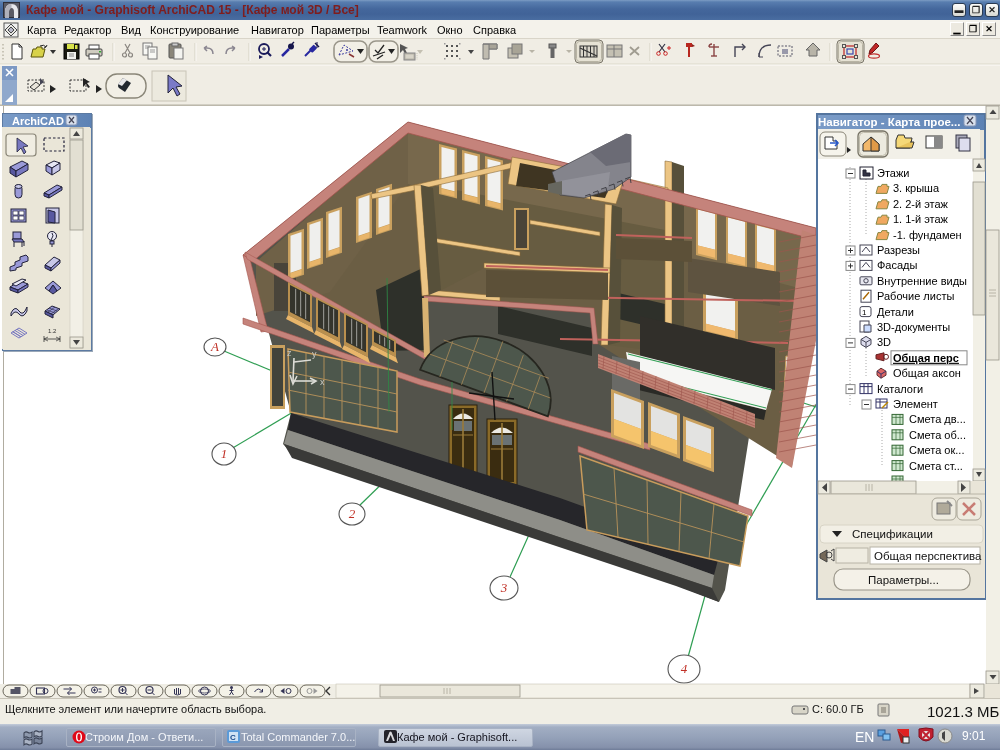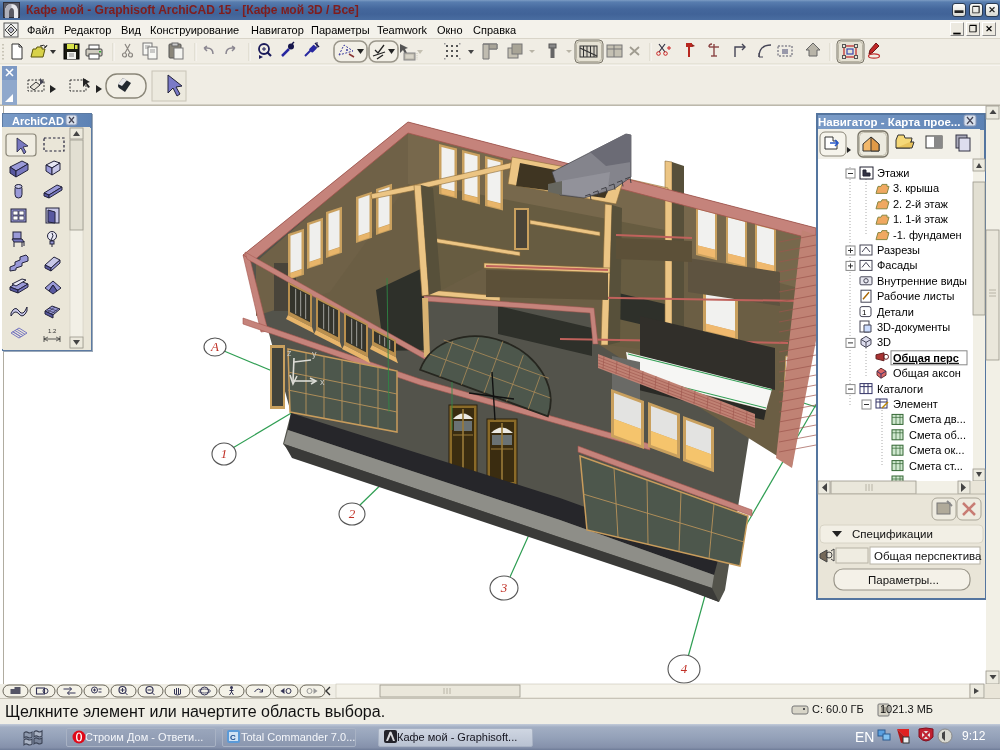--- a/index.html
+++ b/index.html
@@ -37,21 +37,21 @@
 <div class="abs wbtn" style="left:952px">▬</div>
 <div class="abs wbtn" style="left:969px">❐</div>
 <div class="abs wbtn" style="left:985px">✕</div>
 
 <div class="abs" id="menubar"></div>
 <svg class="abs" style="left:3px;top:22px" width="16" height="16" viewBox="0 0 16 16">
  <rect x="1" y="1" width="14" height="14" fill="#f0f0ee" stroke="#555"></rect>
  <path d="M8 2 L14 8 L8 14 L2 8 Z" fill="#e8e8e4" stroke="#444"></path>
  <path d="M5 8 L8 5 L11 8 L8 11 Z" fill="#b8b8c8" stroke="#444"></path>
 </svg>
-<div class="mi" style="left:27px">Файл</div>
+<div class="mi" style="left:27px">Карта</div>
 <div class="mi" style="left:64px">Редактор</div>
 <div class="mi" style="left:121px">Вид</div>
 <div class="mi" style="left:150px">Конструирование</div>
 <div class="mi" style="left:251px">Навигатор</div>
 <div class="mi" style="left:311px">Параметры</div>
 <div class="mi" style="left:377px">Teamwork</div>
 <div class="mi" style="left:437px">Окно</div>
 <div class="mi" style="left:473px">Справка</div>
 <div class="abs mdibtn" style="left:950px;top:22px">▁</div>
 <div class="abs mdibtn" style="left:966px;top:22px">❐</div>
@@ -889,29 +889,29 @@
       <line x1="444" y1="4" x2="444" y2="10"></line>
       <line x1="447" y1="4" x2="447" y2="10"></line>
       <line x1="450" y1="4" x2="450" y2="10"></line>
     </g>
 <rect x="970" y="0" width="14" height="14" fill="#eceadf" stroke="#9a968a" stroke-width="0.8"></rect>
     <path d="M974 4 L979 7 L974 10 Z" fill="#444"></path>
 <rect x="985" y="0" width="15" height="14" fill="#e9e5d8"></rect>
   </svg>
 
 <div class="abs" id="statusbar"></div>
-<div class="abs" style="left:5px;top:703px;font-size:16px;color:#111">Щелкните элемент или начертите область выбора.</div>
+<div class="abs" style="left:5px;top:703px;font-size:11px;color:#111">Щелкните элемент или начертите область выбора.</div>
 <svg class="abs" style="left:790px;top:700px" width="200" height="20" viewBox="0 0 200 20">
  <rect x="2" y="6" width="16" height="8" rx="2" fill="#d8d5c8" stroke="#777"></rect>
  <rect x="13" y="8" width="2" height="2" fill="#555"></rect>
  <rect x="88" y="4" width="11" height="12" rx="1" fill="#d8d5c8" stroke="#777"></rect>
  <rect x="91" y="7" width="5" height="6" fill="#a8a498"></rect>
 </svg>
 <div class="abs" style="left:812px;top:703px;font-size:11px;color:#111">С: 60.0 ГБ</div>
-<div class="abs" style="left:880px;top:703px;font-size:11px;color:#111">1021.3 МБ</div>
+<div class="abs" style="left:927px;top:703px;font-size:15px;color:#111">1021.3 МБ</div>
 
 <div class="abs" id="taskbar"></div>
 <svg class="abs" style="left:23px;top:729px" width="20" height="19" viewBox="0 0 20 19">
  <g transform="skewY(-6)" fill="none" stroke="#3c4456" stroke-width="1.1">
  <path d="M1 4 Q3 2.5 5 4 Q7 5.5 9 4 L9 9 Q7 10.5 5 9 Q3 7.5 1 9 Z" fill="#8e99ad"></path>
  <path d="M11 4 Q13 2.5 15 4 Q17 5.5 19 4 L19 9 Q17 10.5 15 9 Q13 7.5 11 9 Z" fill="#aab3c4"></path>
  <path d="M1 11 Q3 9.5 5 11 Q7 12.5 9 11 L9 16 Q7 17.5 5 16 Q3 14.5 1 16 Z" fill="#aab3c4"></path>
  <path d="M11 11 Q13 9.5 15 11 Q17 12.5 19 11 L19 16 Q17 17.5 15 16 Q13 14.5 11 16 Z" fill="#79849a"></path>
  </g>
 </svg>
@@ -934,13 +934,13 @@
  <rect x="8" y="8" width="7" height="6" fill="#80c0f0" stroke="#2a5a90"></rect>
  <path d="M22 3 L34 3 L34 15 Z" fill="#e02020"></path>
     <path d="M22 3 L34 15 L26 17 Z" fill="#b01818"></path>
  <rect x="28" y="11" width="6" height="6" fill="#f0f0f0" stroke="#333"></rect>
  <path d="M44 3 Q51 1 58 3 L58 11 Q51 19 44 11 Z" fill="#c02030" stroke="#801020"></path>
  <circle cx="51" cy="9" r="4" fill="#e8e8e8"></circle>
     <path d="M48 6 L54 12 M54 6 L48 12" stroke="#c02030" stroke-width="2"></path>
  <circle cx="70" cy="10" r="7" fill="#d8d8d0" stroke="#888"></circle>
     <path d="M67 7 L70 5 L70 15 L67 12 Z" fill="#444"></path>
 </svg>
-<div class="abs" style="left:962px;top:729px;color:#fff;font-size:12px">9:12</div>
+<div class="abs" style="left:962px;top:729px;color:#fff;font-size:12px">9:01</div>
 
 </body></html>

